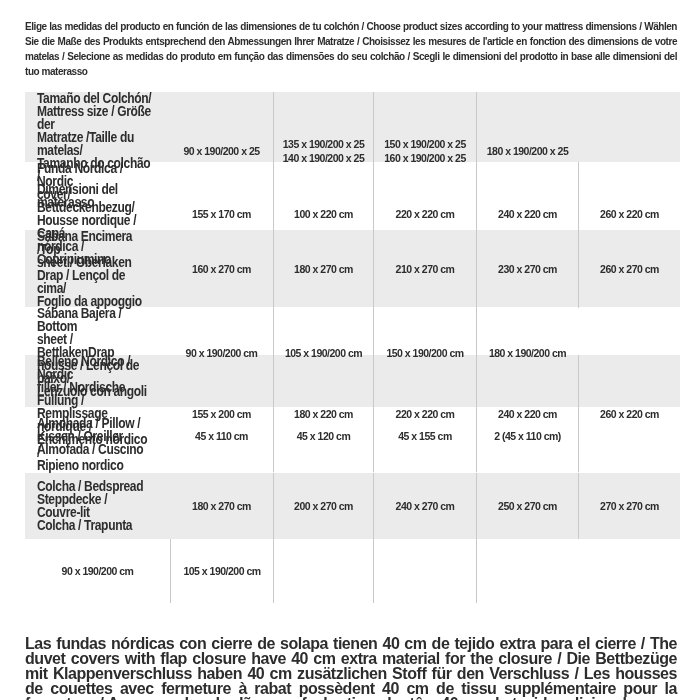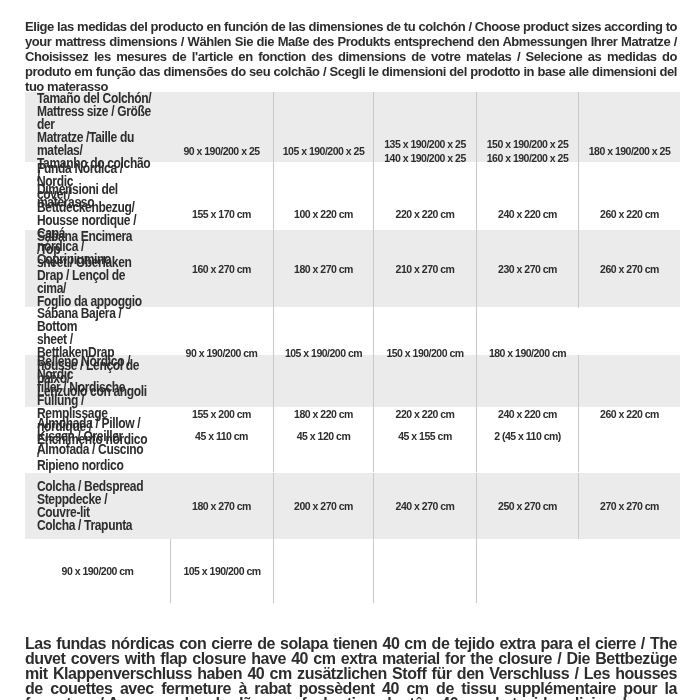--- a/index.html
+++ b/index.html
@@ -12,21 +12,21 @@
     font-family: "Liberation Sans", sans-serif;
     color: #2d2d2d;
     -webkit-font-smoothing: antialiased;
   }
   .intro {
     position: absolute;
     top: 19px;
     left: 25px;
     width: 652px;
     margin: 0;
-    font-size: 13px;
+    font-size: 10px;
     font-weight: bold;
     line-height: 15px;
     letter-spacing: -0.45px;
     text-align: justify;
     color: #2d2d2d;
   }
   .footnote {
     position: absolute;
     top: 636px;
     left: 25px;
@@ -99,21 +99,20 @@
 
   <div class="table">
 
     <div class="row r1 gray">
       <div class="cell label"><span class="label-inner">Tamaño del Colchón/
 Mattress size / Größe der
 Matratze /Taille du matelas/
 Tamanho do colchão /
 Dimensioni del materasso</span></div>
       <div class="cell val">90 x 190/200 x 25</div>
-      <div class="cell val bl">105 x 190/200 x 25</div>
       <div class="cell val bl">135 x 190/200 x 25
 140 x 190/200 x 25</div>
       <div class="cell val bl">150 x 190/200 x 25
 160 x 190/200 x 25</div>
       <div class="cell val bl">180 x 190/200 x 25</div>
     </div>
 
     <div class="row r2">
       <div class="cell label"><span class="label-inner">Funda Nórdica /  Nordic
 cover/ Bettdeckenbezug/

